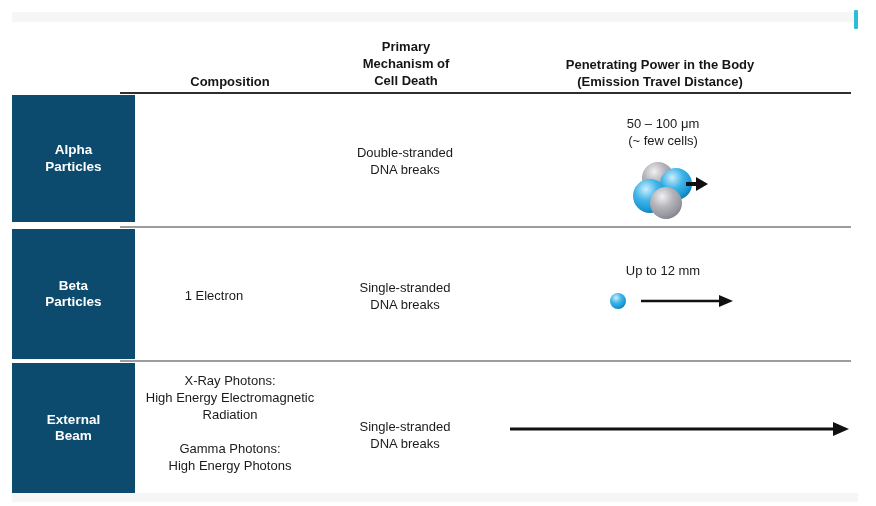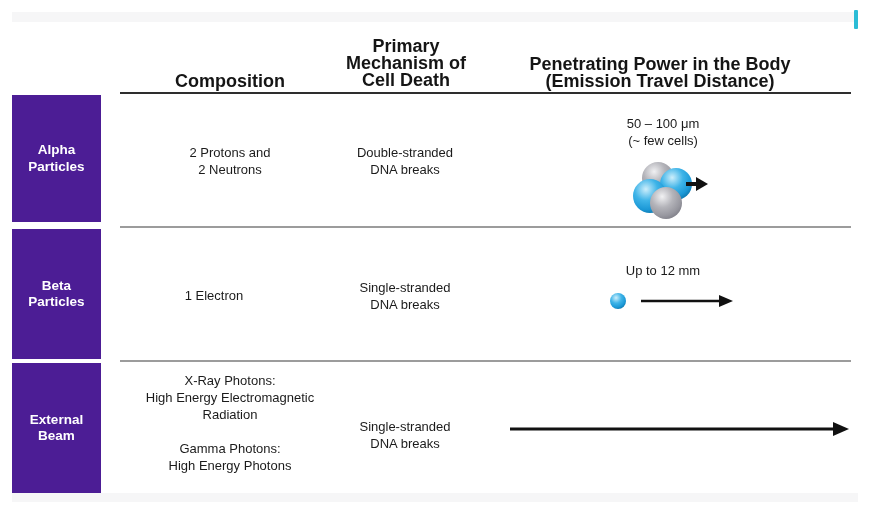--- a/index.html
+++ b/index.html
@@ -6,27 +6,27 @@
   body{
     width:876px;height:506px;position:relative;background:#ffffff;overflow:hidden;
     font-family:"Liberation Sans", sans-serif;color:#1b1b1b;
   }
   .abs{position:absolute;}
   .strip{position:absolute;left:12px;width:846px;background:#f6f6f7;}
   .strip.top{top:12px;height:10px;}
   .strip.bottom{top:493px;height:9px;}
   .cyan-tick{position:absolute;left:854px;top:10px;width:4px;height:19px;background:#2bbcd6;border-radius:1px;}
   .col-header{
-    position:absolute;text-align:center;font-weight:bold;font-size:18px;line-height:17px;
+    position:absolute;text-align:center;font-weight:bold;font-size:13px;line-height:17px;
     white-space:pre-line;color:#151515;
   }
   .header-underline{position:absolute;left:120px;top:92px;width:731px;height:2px;background:#2e2e2e;}
   .row-sep{position:absolute;left:120px;width:731px;height:2px;background:#9c9c9c;}
   .row-block{
-    position:absolute;left:12px;width:89px;background:#4c1d95;
+    position:absolute;left:12px;width:123px;background:#0c4a6e;
     display:flex;align-items:center;justify-content:center;
   }
   .row-block .lbl{
     color:#ffffff;font-weight:bold;font-size:13.5px;line-height:16.5px;text-align:center;white-space:pre-line;
   }
   .cell{
     position:absolute;text-align:center;font-size:13px;line-height:16.5px;white-space:pre-line;color:#1b1b1b;
   }
   .comp3{line-height:17px;}
   svg{display:block;}
@@ -74,22 +74,20 @@
   </div>
   <div class="row-block" style="top:229px;height:130px;">
     <span class="lbl">Beta
 Particles</span>
   </div>
   <div class="row-block" style="top:363px;height:130px;">
     <span class="lbl">External
 Beam</span>
   </div>
 
-  <div class="cell" style="left:140px;top:145px;width:180px;">2 Protons and
-2 Neutrons</div>
   <div class="cell" style="left:315px;top:145px;width:180px;">Double-stranded
 DNA breaks</div>
   <div class="cell" style="left:563px;top:116px;width:200px;">50 – 100 μm
 (~ few cells)</div>
   <div class="abs" style="left:622px;top:158px;">
     <svg width="92" height="62" viewBox="0 0 92 62">
       <circle cx="36" cy="20" r="16" fill="url(#grayGrad)"></circle>
       <circle cx="54" cy="26" r="16" fill="url(#blueGrad)"></circle>
       <circle cx="28" cy="38" r="17" fill="url(#blueGrad)"></circle>
       <circle cx="44" cy="45" r="16" fill="url(#grayGrad)"></circle>

